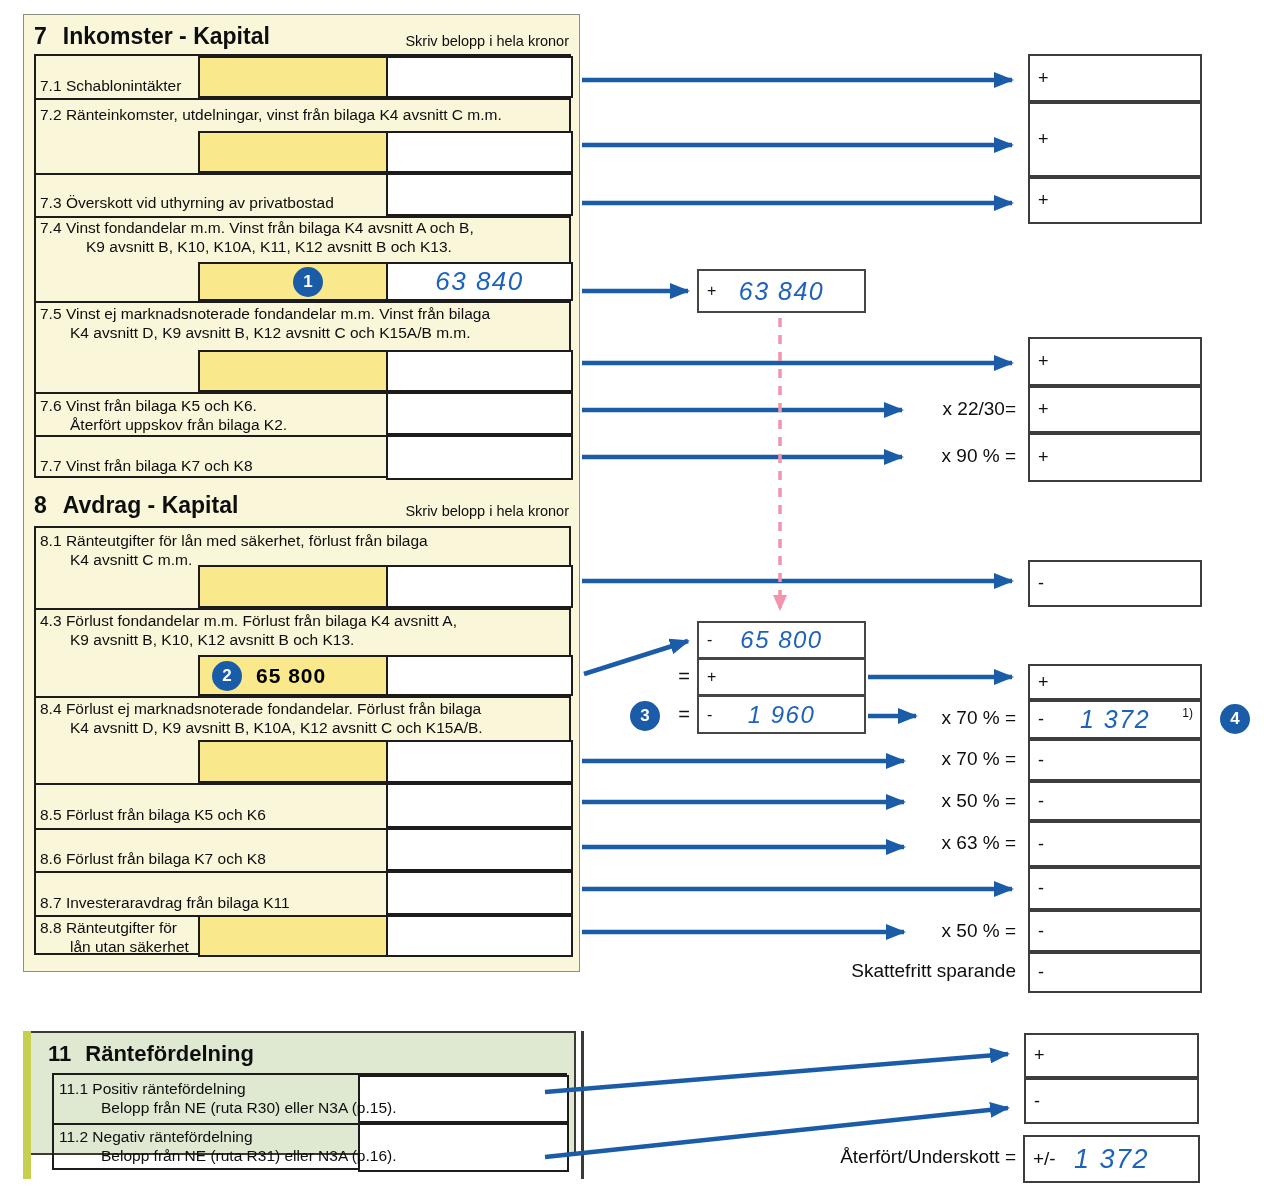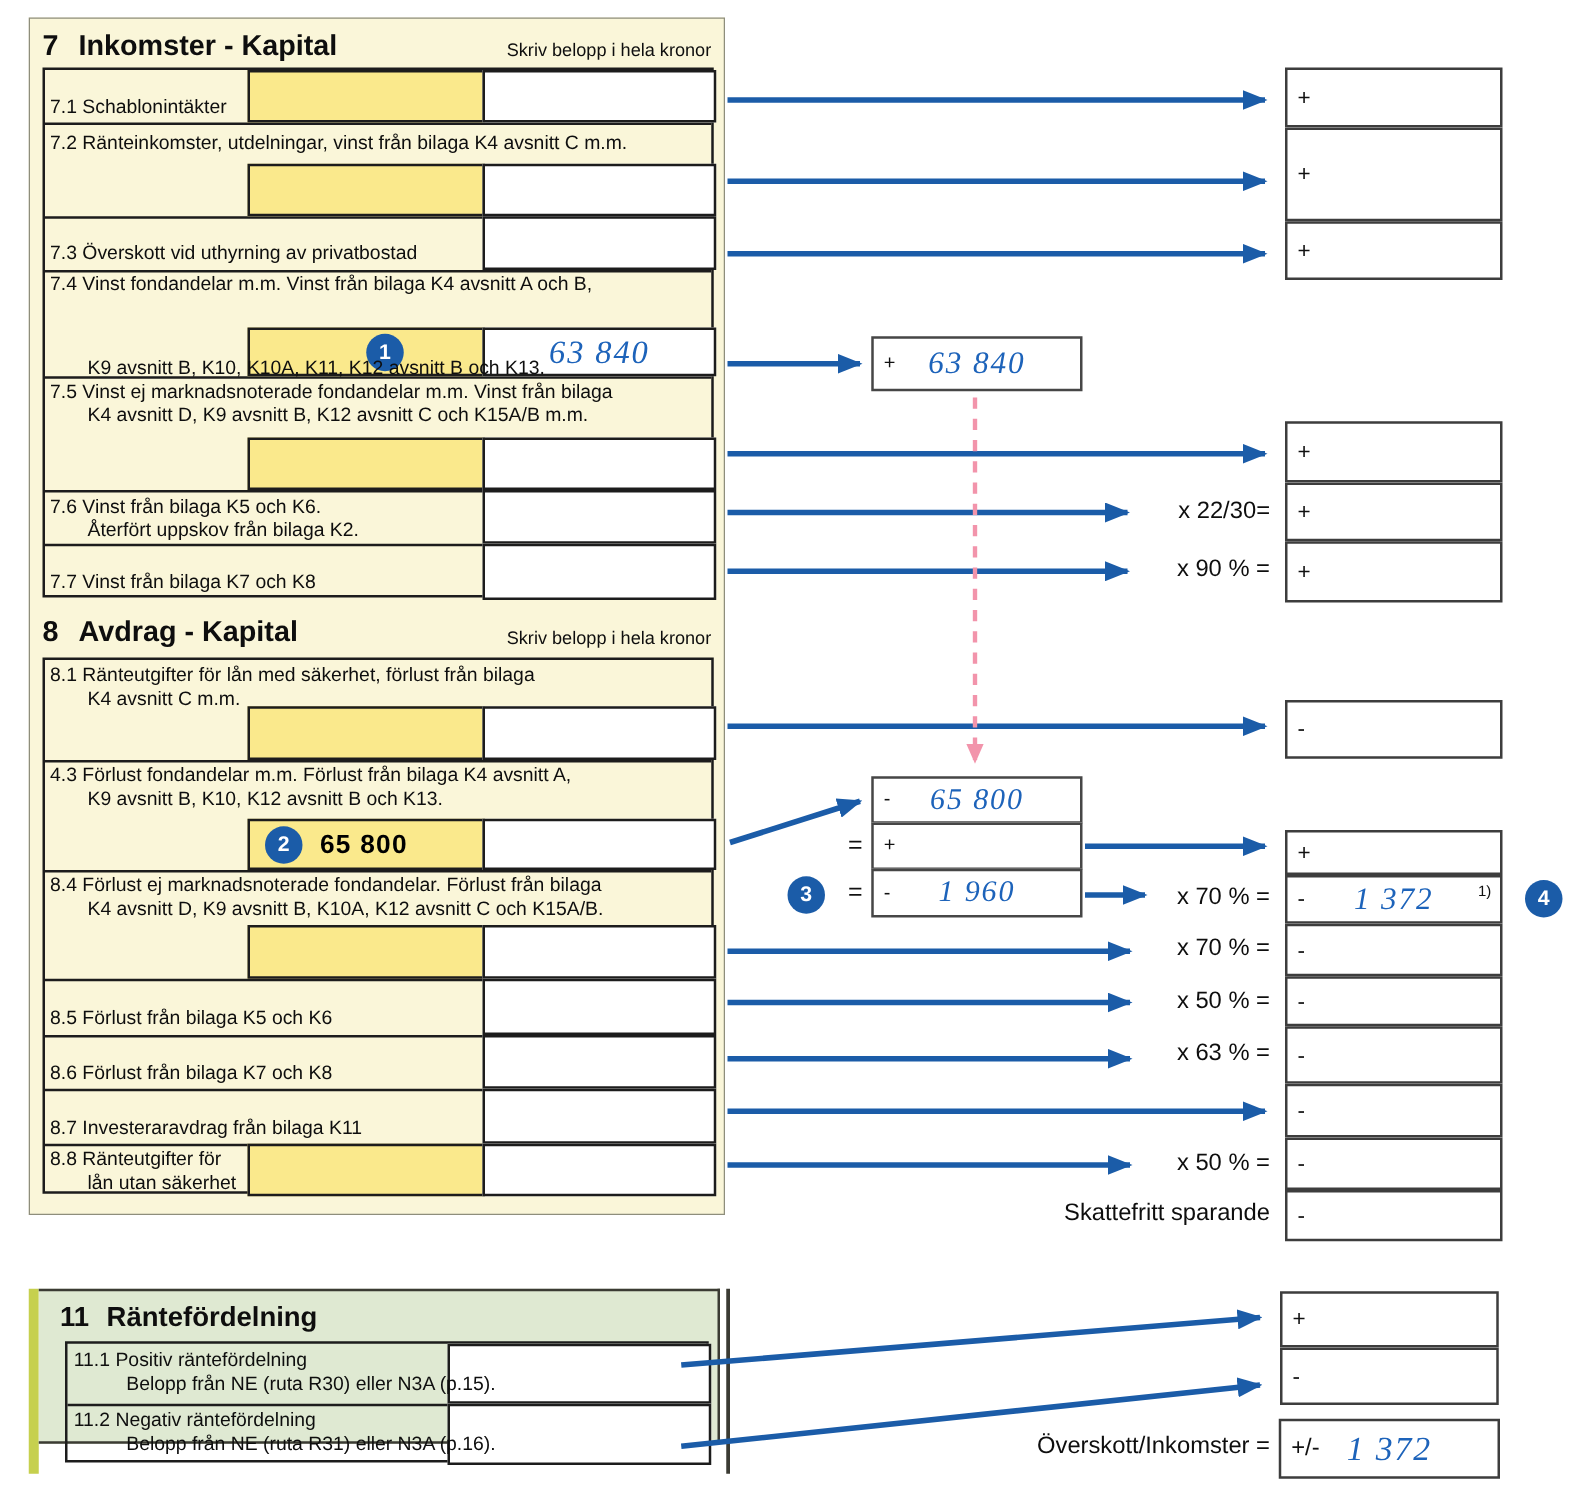--- a/index.html
+++ b/index.html
@@ -20,21 +20,21 @@
   .sec-num{font-size:23px;font-weight:bold;margin-right:16px;}
   .sec-title{font-size:23px;font-weight:bold;}
   .hint{position:absolute;font-size:14.5px;color:#0e0e0e;white-space:nowrap;}
   .obox{position:absolute;background:#fff;border:2px solid #3d3d3d;box-sizing:border-box;
     display:flex;align-items:center;}
   .cbox{position:absolute;background:#fff;border:2px solid #464646;box-sizing:border-box;
     display:flex;align-items:center;}
   .sign{margin-left:8px;font-size:18px;color:#111;flex:0 0 auto;}
   .signsm{margin-left:8px;font-size:16px;color:#111;flex:0 0 auto;}
   .cval{position:absolute;left:0;right:0;text-align:center;}
-  .hand{font-family:Liberation Serif, serif;font-style:italic;color:#1D63BA;
+  .hand{font-family:Liberation Sans, sans-serif;font-style:italic;color:#1D63BA;
     letter-spacing:1.5px;font-weight:500;}
   .note{position:absolute;right:7px;top:4px;font-size:12px;color:#111;letter-spacing:0;}
   .mark{width:30px;height:30px;border-radius:50%;background:#1B5CA8;color:#fff;
     font-weight:bold;font-size:17px;display:flex;align-items:center;justify-content:center;flex:0 0 auto;}
   .markabs{position:absolute;}
   .flabel{position:absolute;font-size:19px;color:#0e0e0e;text-align:right;white-space:nowrap;}
   .eq{position:absolute;font-size:20px;color:#111;text-align:right;}
   .pval{font-weight:bold;font-size:21px;color:#000;margin-left:14px;letter-spacing:1px;}
   svg.overlay{position:absolute;left:0;top:0;pointer-events:none;}
 </style>
@@ -72,21 +72,21 @@
         <span class="hand" style="font-size:26px;">63 840</span>
       </div>
       <div class="wcell" style="left:350px;top:294px;width:187px;height:42px;"></div>
       <div class="wcell" style="left:350px;top:336px;width:187px;height:43px;"></div>
       <div class="wcell" style="left:350px;top:379px;width:187px;height:45px;"></div>
 
       <div class="lbl" style="left:4px;top:20px;"><b>7.1</b> <span>Schablonintäkter</span></div>
       <div class="lbl" style="left:4px;top:49px;"><b>7.2</b> <span>Ränteinkomster, utdelningar, vinst från bilaga K4 avsnitt C m.m.</span></div>
       <div class="lbl" style="left:4px;top:137px;"><b>7.3</b> <span>Överskott vid uthyrning av privatbostad</span></div>
       <div class="lbl" style="left:4px;top:162px;"><b>7.4</b> <span>Vinst fondandelar m.m. Vinst från bilaga K4 avsnitt A och B,</span></div>
-      <div class="lbl" style="left:34px;top:181px;margin-top:48px;"><span>K9 avsnitt B, K10, K10A, K11, K12 avsnitt B och K13.</span></div>
+      <div class="lbl" style="left:50px;top:181px;"><span>K9 avsnitt B, K10, K10A, K11, K12 avsnitt B och K13.</span></div>
       <div class="lbl" style="left:4px;top:248px;"><b>7.5</b> <span>Vinst ej marknadsnoterade fondandelar m.m. Vinst från bilaga</span></div>
       <div class="lbl" style="left:34px;top:267px;"><span>K4 avsnitt D, K9 avsnitt B, K12 avsnitt C och K15A/B m.m.</span></div>
       <div class="lbl" style="left:4px;top:340px;"><b>7.6</b> <span>Vinst från bilaga K5 och K6.</span></div>
       <div class="lbl" style="left:34px;top:359px;"><span>Återfört uppskov från bilaga K2.</span></div>
       <div class="lbl" style="left:4px;top:400px;"><b>7.7</b> <span>Vinst från bilaga K7 och K8</span></div>
     </div>
 
     <div class="sec-head" style="left:10px;top:477px;">
       <span class="sec-num">8</span><span class="sec-title">Avdrag - Kapital</span>
     </div>
@@ -229,21 +229,21 @@
   <div class="flabel" style="left:876px;top:920px;width:140px;">x 50 % =</div>
   <div class="flabel" style="left:786px;top:960px;width:230px;">Skattefritt sparande</div>
 
   <div class="obox" style="left:1024px;top:1033px;width:175px;height:45px;">
       <span class="sign">+</span>
     </div>
   <div class="obox" style="left:1024px;top:1078px;width:175px;height:46px;">
       <span class="sign">-</span>
     </div>
 
-  <div class="flabel" style="left:746px;top:1146px;width:270px;">Överskott/Inkomster =</div>
+  <div class="flabel" style="left:746px;top:1146px;width:270px;">Återfört/Underskott =</div>
   <div class="obox" style="left:1023px;top:1135px;width:177px;height:48px;">
     <span class="sign" style="font-size:19px;">+/-</span>
     <span class="cval hand" style="font-size:27px;">1 372</span>
   </div>
 
   <svg class="overlay" width="1264" height="1201" viewBox="0 0 1264 1201">
     <defs>
       <marker id="ah" markerUnits="userSpaceOnUse" markerWidth="20" markerHeight="16" refX="18" refY="8" orient="auto">
         <path d="M0,0 L20,8 L0,16 Z" fill="#1B5CA8"></path>
       </marker>

